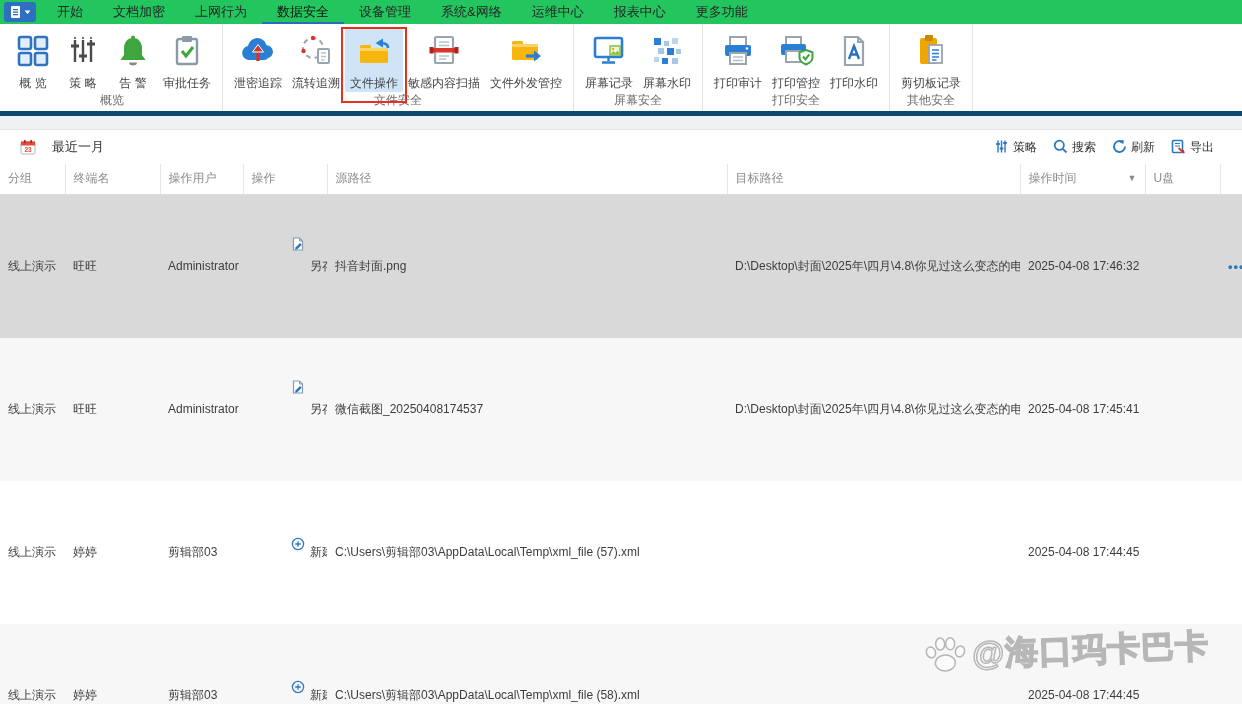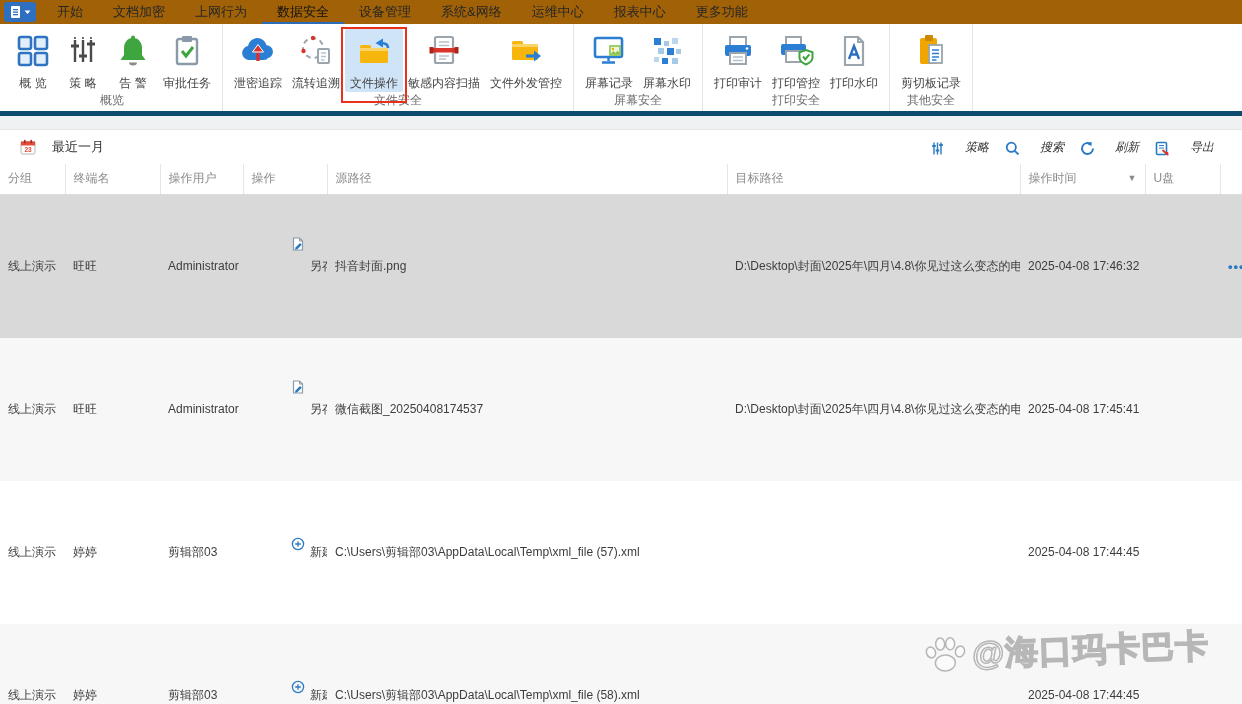--- a/index.html
+++ b/index.html
@@ -1,21 +1,21 @@
 <!DOCTYPE html>
 <html><head>
 <meta charset="utf-8">
 <style>
   * { margin:0; padding:0; box-sizing:border-box; }
   html,body { width:1242px; height:704px; overflow:hidden; background:#fff;
     font-family:"Liberation Sans","DejaVu Sans",sans-serif; }
   .app { position:relative; width:1242px; height:704px; background:#fff; }
 
   
-  .tabbar { height:24px; display:flex; align-items:center; background:#a16207; }
+  .tabbar { height:24px; display:flex; align-items:center; background:#22c55e; }
   .app-btn { width:32px; height:20px; margin:0 6px 0 4px; background:#2e6fc0; border-radius:3px;
     display:flex; align-items:center; justify-content:center; gap:2px; cursor:pointer; }
   .tab { padding:0 15px; font-size:13px; color:#262626; height:24px; line-height:23px; cursor:pointer; }
   .tab.active { color:#111; border-bottom:2px solid #2b6cb8; }
 
   
   .ribbon { height:92px; display:flex; background:#fff; border-bottom:5px solid #0c4a6e; padding-left:2px; }
   .rgroup { display:flex; flex-direction:column; border-right:1px solid #e4e4e4; padding:0 6px; }
   .ritems { flex:1; display:flex; align-items:flex-start; padding-top:5px; }
   .ritem { position:relative; min-width:50px; padding:2px 5px 0; text-align:center; cursor:pointer; border-radius:2px; }
@@ -26,21 +26,21 @@
     border:2px solid #e8311a; pointer-events:none; z-index:5; }
   .rlabel { height:20px; text-align:center; color:#6b6b6b; font-size:12px; line-height:16px; }
 
   .gapband { height:14px; background:#eff1f3; border-bottom:1px solid #e3e5e7; }
 
   
   .filterbar { height:34px; display:flex; align-items:center; background:#fff; padding:0 28px 0 20px; }
   .fb-left { display:flex; align-items:center; gap:16px; font-size:13px; color:#333; cursor:pointer;justify-content:center; }
   .fb-spacer { flex:1; }
   .fb-actions { display:flex; align-items:center; gap:16px; }
-  .fb-act { display:flex; align-items:flex-end; gap:20px; font-size:12px; color:#333; cursor:pointer;font-style:italic; }
+  .fb-act { display:flex; align-items:flex-start; gap:4px; font-size:12px; color:#333; cursor:pointer; }
 
   
   table { width:1242px; border-collapse:collapse; table-layout:fixed; }
   thead th { height:30px; font-size:12px; font-weight:400; color:#8c8c8c; text-align:left;
     padding:0 8px; border-right:1px solid #e6e6e6; border-bottom:1px solid #dcdcdc;
     white-space:nowrap; overflow:hidden; background:#fff; position:relative; }
   thead th:last-child { border-right:none; }
   .hdr-caret { position:absolute; right:8px; top:9px; font-size:9px; color:#8a8a8a; cursor:pointer; }
   tbody td { height:23px; font-size:12px; color:#3d3d3d; padding:0 8px;
     white-space:pre; overflow:hidden; }

